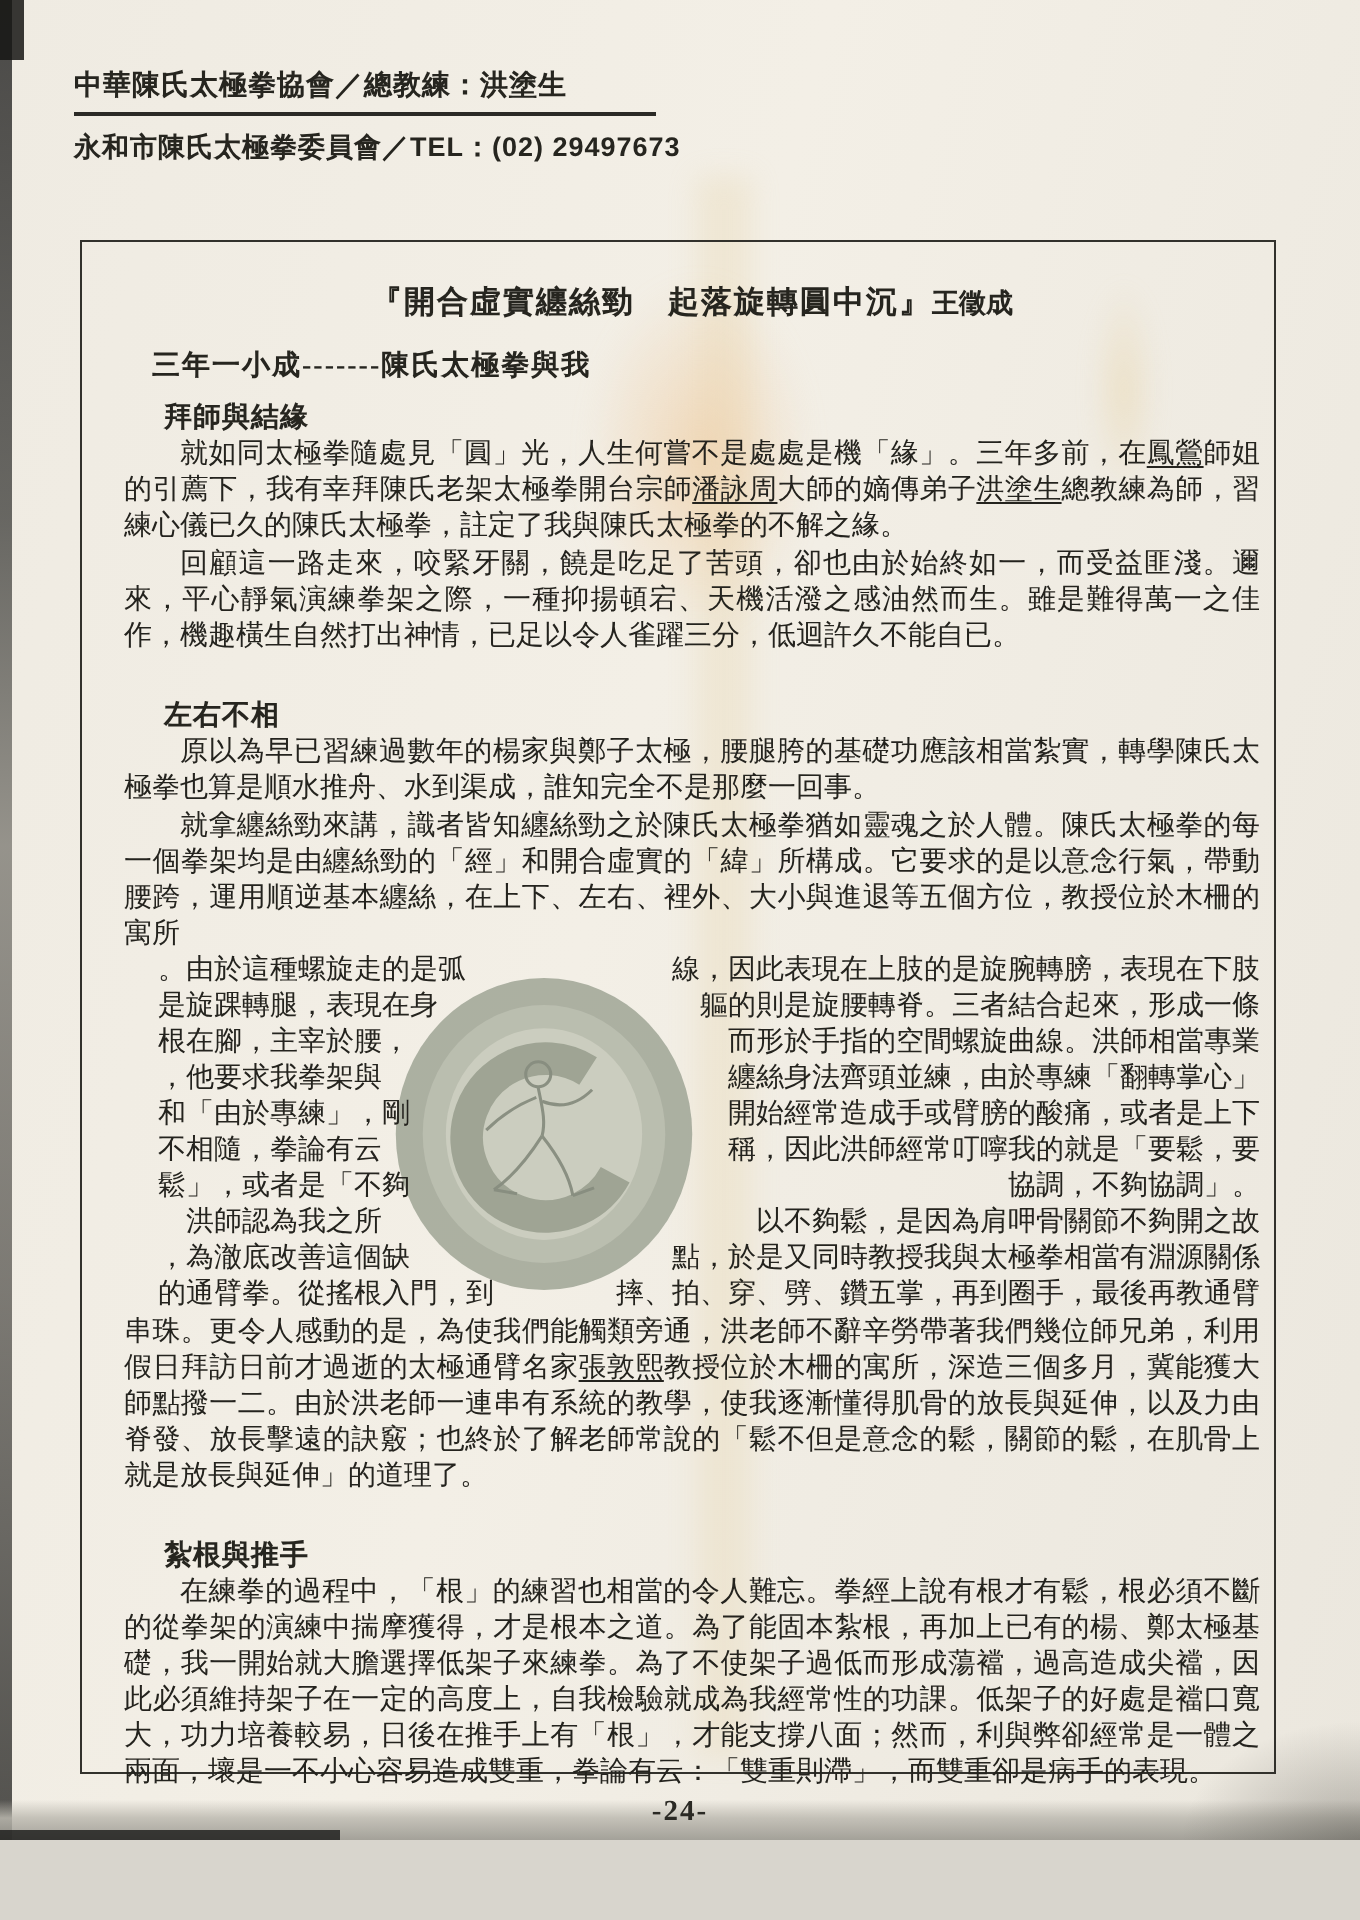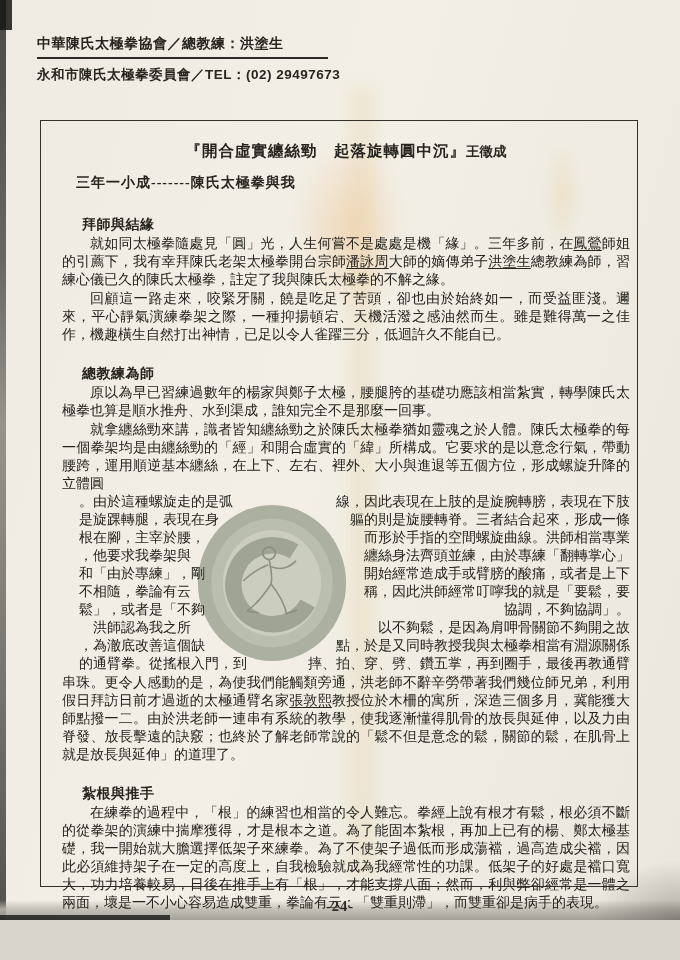--- a/index.html
+++ b/index.html
@@ -39,21 +39,21 @@
   
   .article-box{
     position:absolute;left:40px;top:120px;width:568px;height:741px;
     border:1.5px solid #32312c;background:transparent;
     padding:18px 7px 6px 21px;
   }
   .title-row{display:flex;justify-content:center;align-items:baseline;margin-top:2px;}
   .art-title{font-size:15.5px;font-weight:bold;letter-spacing:1px;}
   .art-author{font-size:13.5px;font-weight:bold;}
   .art-subtitle{margin:12px 0 0 14px;font-size:14px;font-weight:bold;letter-spacing:1px;height:18px;}
-  .sec-h{margin:24px 0 0 20px;font-size:14px;font-weight:bold;height:18px;letter-spacing:.5px;}
+  .sec-h{margin:8px 0 0 20px;font-size:14px;font-weight:bold;height:18px;letter-spacing:.5px;}
   .sec-h.h2{margin-top:21px;}
   p.body{
     margin:1px 0 0 0;font-size:14px;line-height:18px;text-align:justify;
     color:#24231e;letter-spacing:0;
   }
   p.body.ind{text-indent:2em;}
   u{text-decoration:underline;text-underline-offset:2px;}
 
   
   .wrap-region{position:relative;height:180px;font-size:14px;line-height:18px;color:#24231e;}
@@ -92,23 +92,23 @@
       <span class="art-title">『開合虛實纏絲勁　起落旋轉圓中沉』</span>
       <span class="art-author">王徵成</span>
     </div>
 
     <div class="art-subtitle">三年一小成-------陳氏太極拳與我</div>
 
     <div class="sec-h">拜師與結緣</div>
     <p class="body ind">就如同太極拳隨處見「圓」光，人生何嘗不是處處是機「緣」。三年多前，在<u>鳳鶯</u>師姐的引薦下，我有幸拜陳氏老架太極拳開台宗師<u>潘詠周</u>大師的嫡傳弟子<u>洪塗生</u>總教練為師，習練心儀已久的陳氏太極拳，註定了我與陳氏太極拳的不解之緣。</p>
     <p class="body ind">回顧這一路走來，咬緊牙關，饒是吃足了苦頭，卻也由於始終如一，而受益匪淺。邇來，平心靜氣演練拳架之際，一種抑揚頓宕、天機活潑之感油然而生。雖是難得萬一之佳作，機趣橫生自然打出神情，已足以令人雀躍三分，低迴許久不能自已。</p>
 
-    <div class="sec-h h2">總教練為師</div>
+    <div class="sec-h h2">左右不相</div>
     <p class="body ind">原以為早已習練過數年的楊家與鄭子太極，腰腿胯的基礎功應該相當紮實，轉學陳氏太極拳也算是順水推舟、水到渠成，誰知完全不是那麼一回事。</p>
-    <p class="body ind">就拿纏絲勁來講，識者皆知纏絲勁之於陳氏太極拳猶如靈魂之於人體。陳氏太極拳的每一個拳架均是由纏絲勁的「經」和開合虛實的「緯」所構成。它要求的是以意念行氣，帶動腰跨，運用順逆基本纏絲，在上下、左右、裡外、大小與進退等五個方位，形成螺旋升降的立體圓</p>
+    <p class="body ind">就拿纏絲勁來講，識者皆知纏絲勁之於陳氏太極拳猶如靈魂之於人體。陳氏太極拳的每一個拳架均是由纏絲勁的「經」和開合虛實的「緯」所構成。它要求的是以意念行氣，帶動腰跨，運用順逆基本纏絲，在上下、左右、裡外、大小與進退等五個方位，教授位於木柵的寓所</p>
 
     <div class="wrap-region">
       <svg class="emblem" viewBox="-80 -84 160 168" xmlns="http://www.w3.org/2000/svg">
         <ellipse cx="0" cy="0" rx="77" ry="81" fill="#a6ab9c"></ellipse>
         <ellipse cx="0" cy="0" rx="63" ry="67" fill="#b6baab"></ellipse>
         <ellipse cx="0" cy="0" rx="51" ry="55" fill="#c8cbbc"></ellipse>
         <circle cx="0" cy="2" r="41" fill="none" stroke="#989e8e" stroke-width="17" stroke-dasharray="196 62" stroke-dashoffset="-38" transform="rotate(-25)"></circle>
         <g fill="none" stroke="#7f8577" stroke-width="1.6" opacity=".95">
           <circle cx="-3" cy="-31" r="6.5"></circle>
           <path d="M-3,-24 C-1,-14 1,-7 -1,1"></path>

